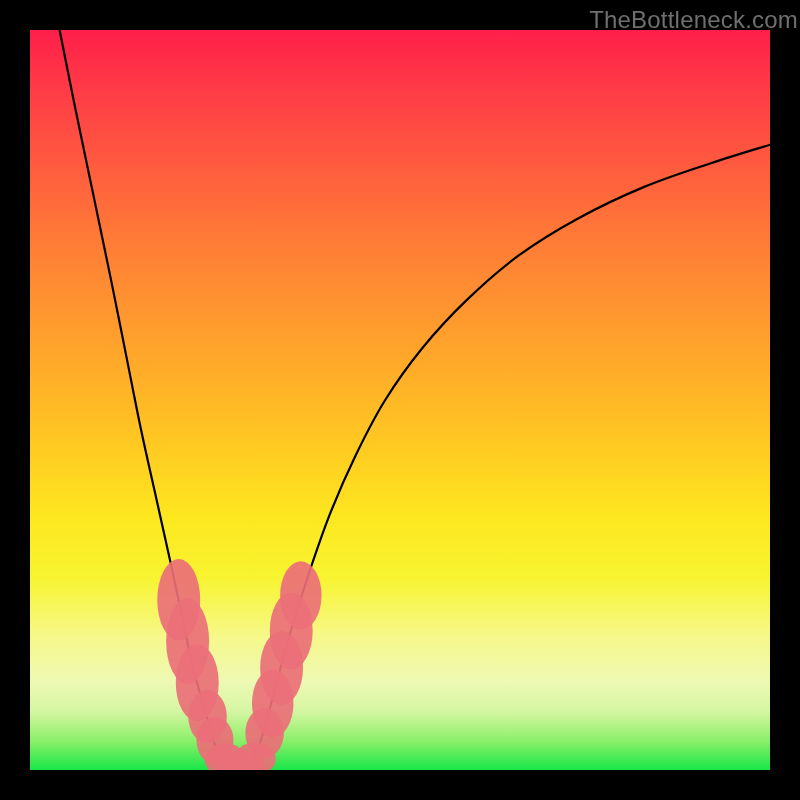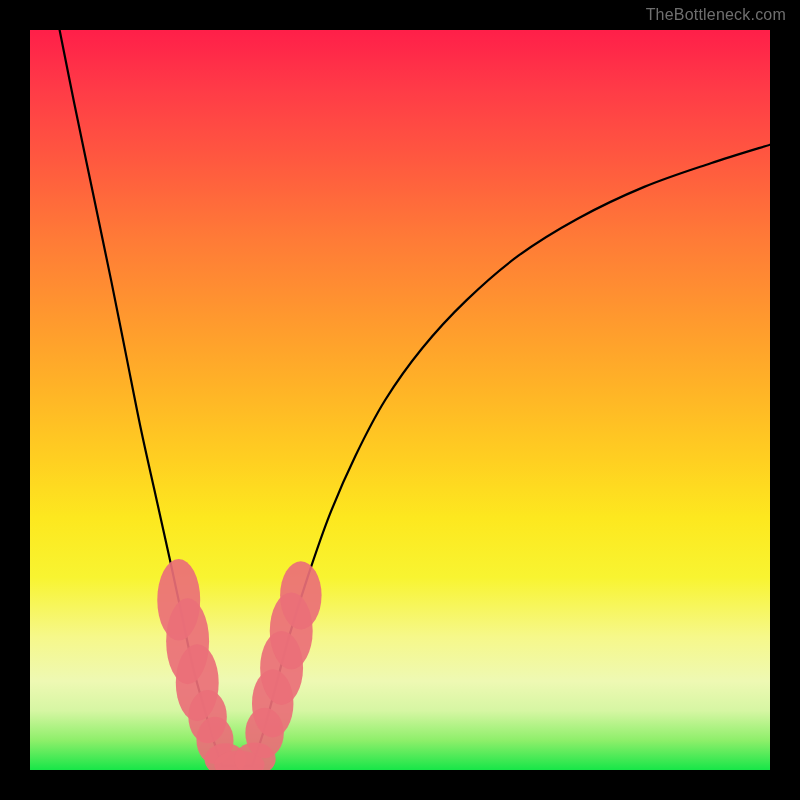--- a/index.html
+++ b/index.html
@@ -38,23 +38,23 @@
       #f6f88a 82%,
       #eef9b3 88%,
       #d6f6a3 92%,
       #8eef6a 96%,
       #17e648 100%
     );
   }
   .watermark {
     position: absolute;
     top: 6px;
-    right: 14px;
+    right: 2px;
     color: #6f6f6f;
-    font-size: 16px;
+    font-size: 24px;
     letter-spacing: 0.2px;
     user-select: none;
   }
   svg.overlay {
     position: absolute;
     left: 0;
     top: 0;
     width: 740px;
     height: 740px;
   }

